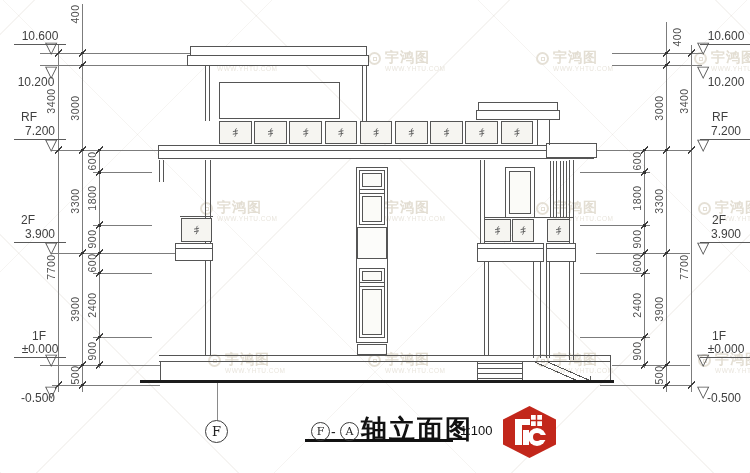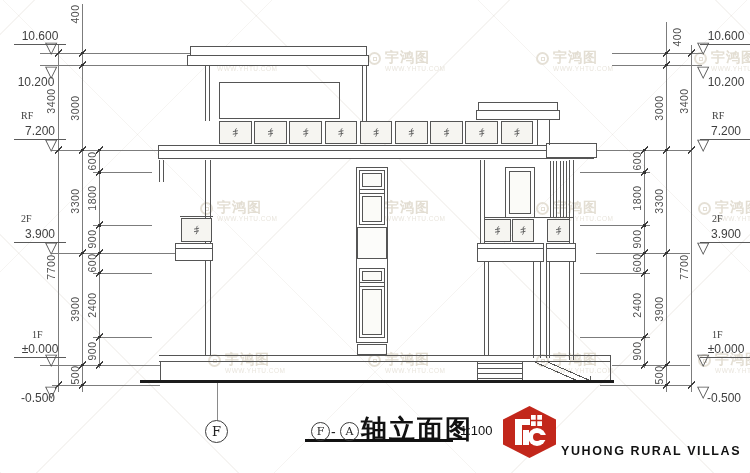--- a/index.html
+++ b/index.html
@@ -5,21 +5,21 @@
   html,body{margin:0;padding:0;background:#fff;}
   #canvas{position:relative;width:750px;height:473px;overflow:hidden;background:#fff;
     font-family:"Liberation Sans",sans-serif;
     background-image:
       repeating-linear-gradient(45deg, rgba(165,150,130,0.10) 0px, rgba(165,150,130,0.10) 1px, transparent 1px, transparent 168px),
       repeating-linear-gradient(-45deg, rgba(165,150,130,0.10) 0px, rgba(165,150,130,0.10) 1px, transparent 1px, transparent 168px);}
   #canvas *{box-sizing:border-box;}
   svg{position:absolute;left:0;top:0;}
   .vdim{position:absolute;font-size:10.5px;color:#4f4f4f;white-space:nowrap;
     transform:translate(-50%,-50%) rotate(-90deg);letter-spacing:0.5px;}
-  .lvl-pre{position:absolute;font-size:10px;color:#3f3f3f;font-family:Liberation Serif, serif;}
+  .lvl-pre{position:absolute;font-size:12px;color:#3f3f3f;}
   .lvl-val{position:absolute;font-size:12px;color:#3f3f3f;width:52px;text-align:center;}
   .ul{border-bottom:1px solid #5a5a5a;padding-bottom:1px;}
   .tri{position:absolute;font-size:16px;line-height:1;color:#555;}
   .wm{position:absolute;display:flex;gap:4px;align-items:flex-start;pointer-events:none;}
   .wm-icon{width:13px;height:13px;border:2px solid #e5e0d6;border-radius:50%;margin-top:2px;position:relative;}
   .wm-icon span{position:absolute;left:3px;top:3px;width:4px;height:4px;border:1px solid #e5e0d6;}
   .wm-brand{font-size:14px;font-weight:bold;color:#e3ded3;letter-spacing:1px;line-height:1.1;}
   .wm-site{font-size:6.5px;color:#e9e5dd;letter-spacing:0.5px;}
   .bubble{position:absolute;border:1px solid #3c3c3c;border-radius:50%;text-align:center;
     color:#222;font-family:"DejaVu Serif",serif;background:transparent;}
@@ -337,15 +337,14 @@
     <svg width="53" height="52" viewBox="0 0 53 52" shape-rendering="auto">
       <path fill="#fff" d="M12,13 H27 V19 H19 V39 H12 Z"></path>
       <rect x="28" y="9" width="11" height="11" fill="#fff"></rect>
       <path d="M33.5,9 V20 M28,14.5 H39" stroke="#c2271b" stroke-width="1.5" fill="none"></path>
       <circle cx="34" cy="31" r="9" fill="#fff"></circle>
       <circle cx="34" cy="31" r="4" fill="#c2271b"></circle>
       <rect x="34" y="29" width="10" height="5" fill="#c2271b"></rect>
       <rect x="20" y="24" width="6" height="15" fill="#fff"></rect>
     </svg>
   </div>
-  <span class="logo-en" style="left:561px;top:444px">YUHONG RURAL VILLAS</span>
 
 </div>
 
 </body></html>

